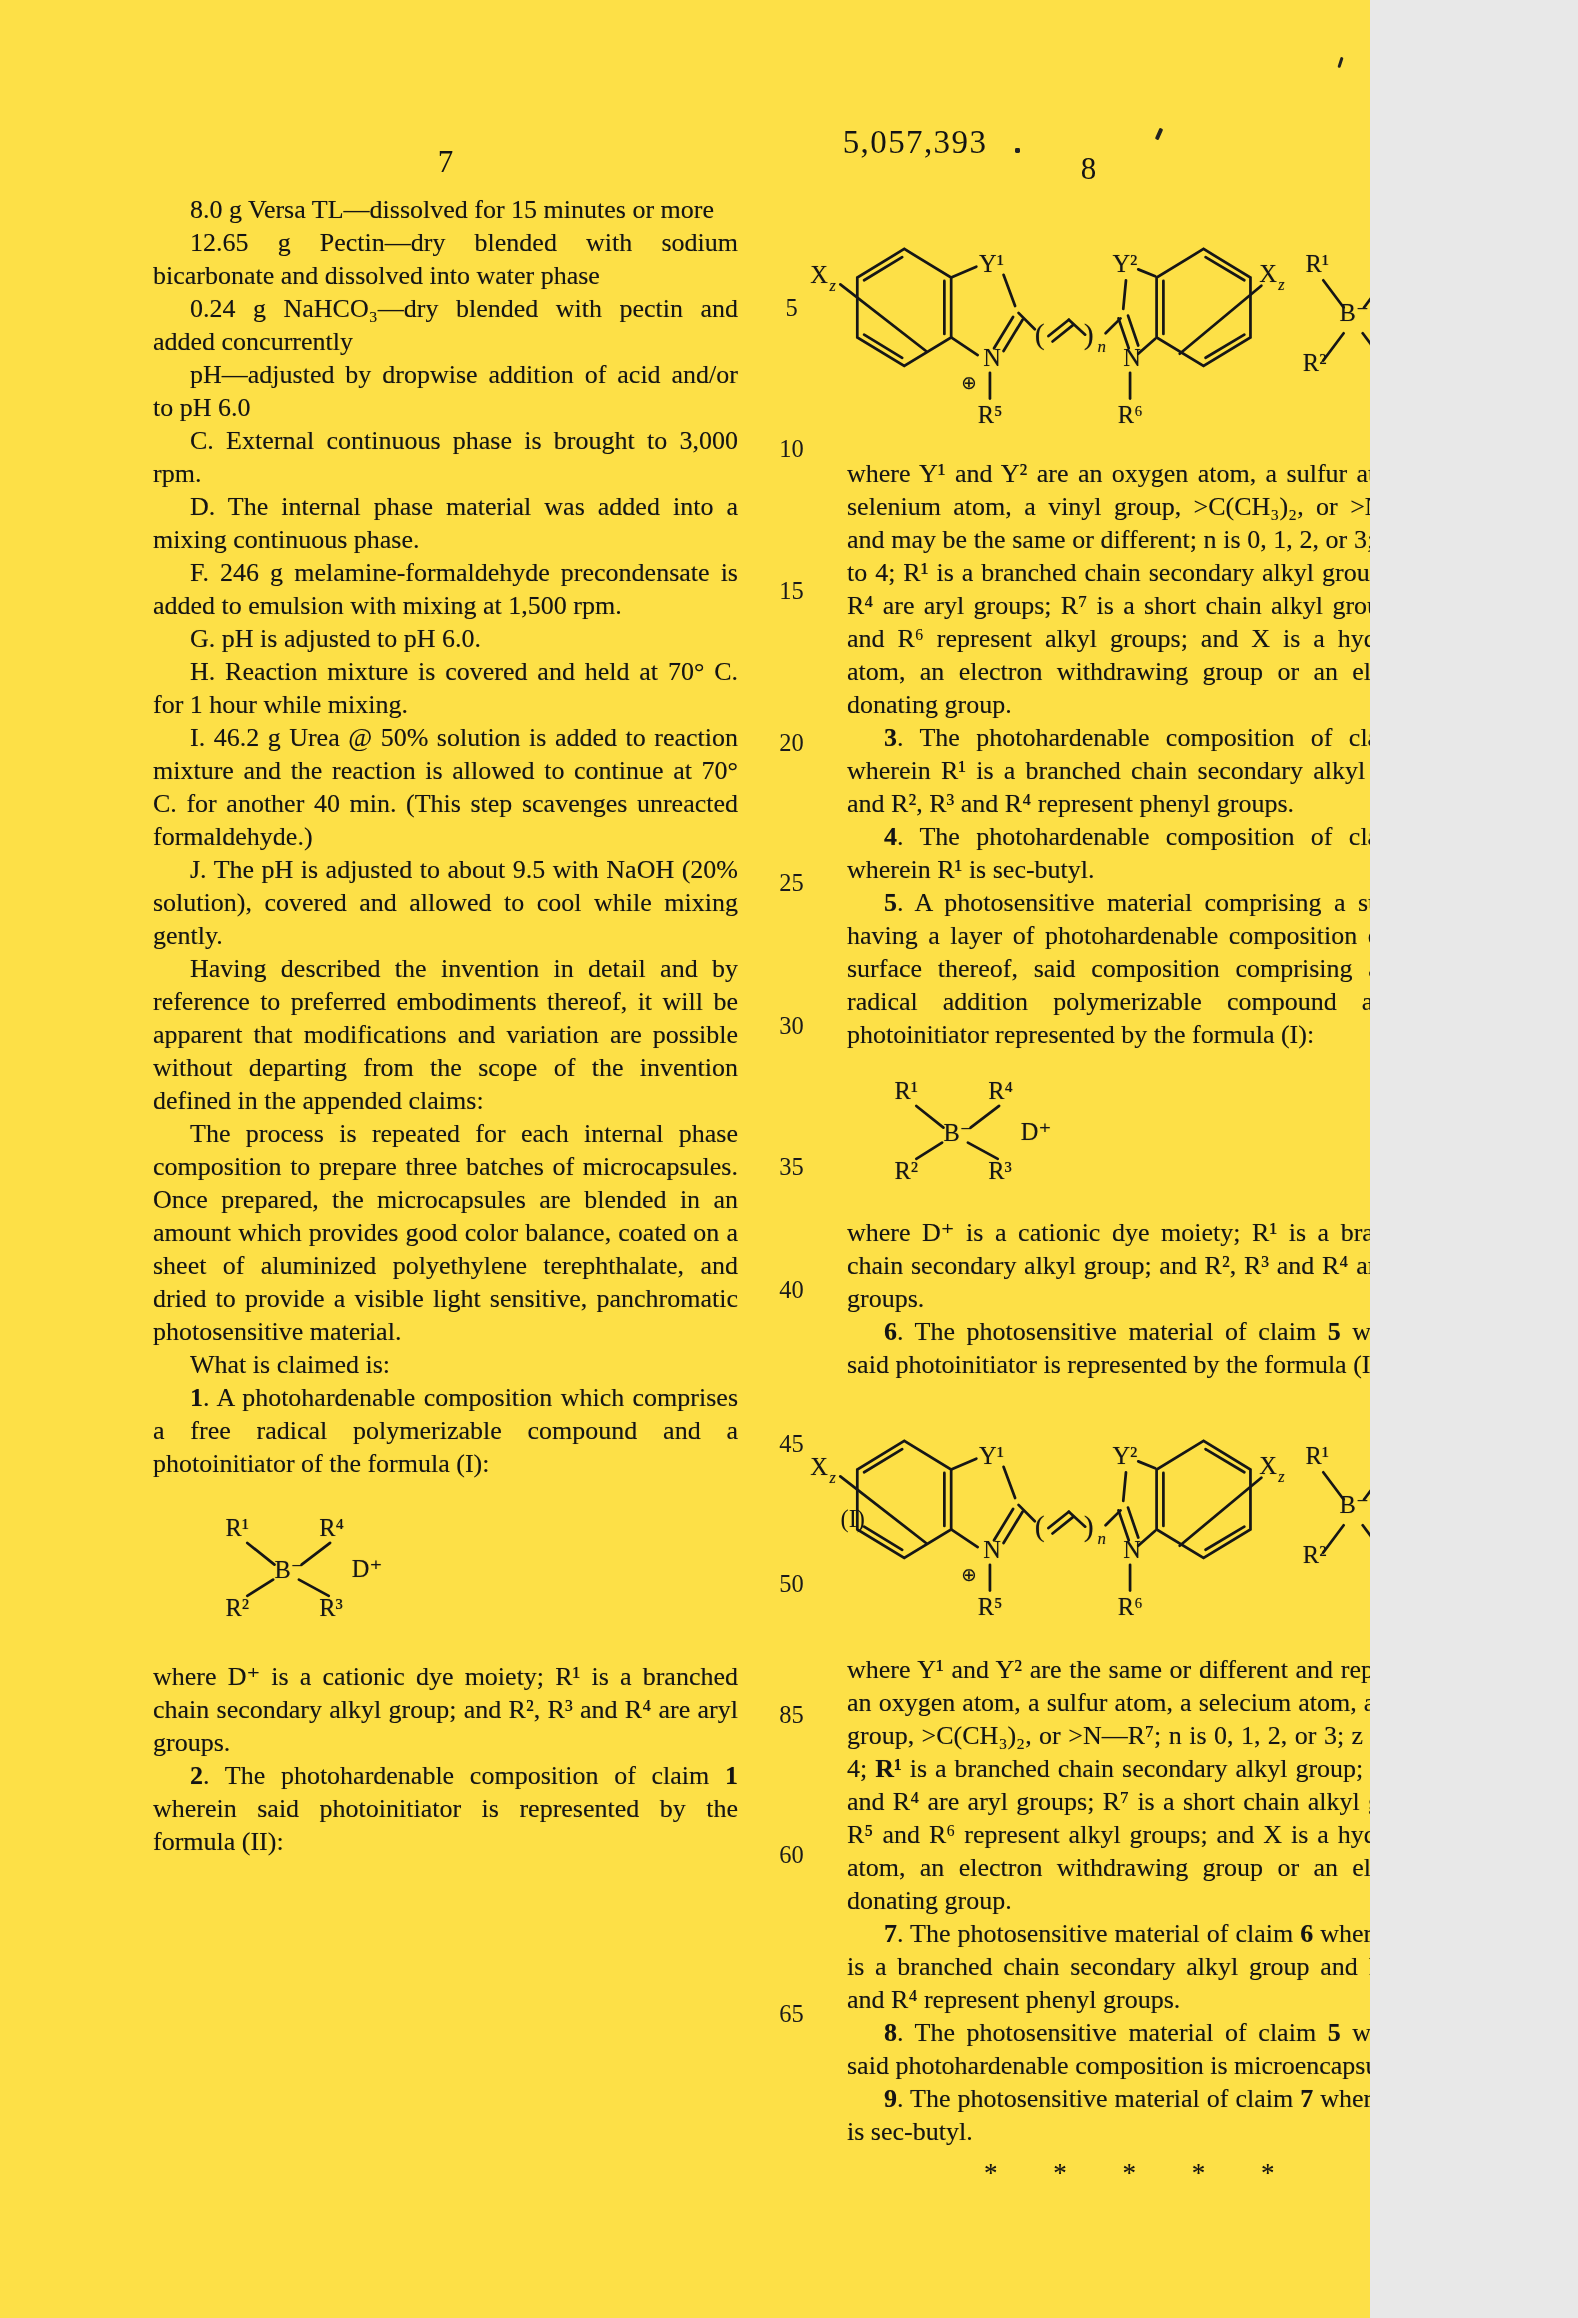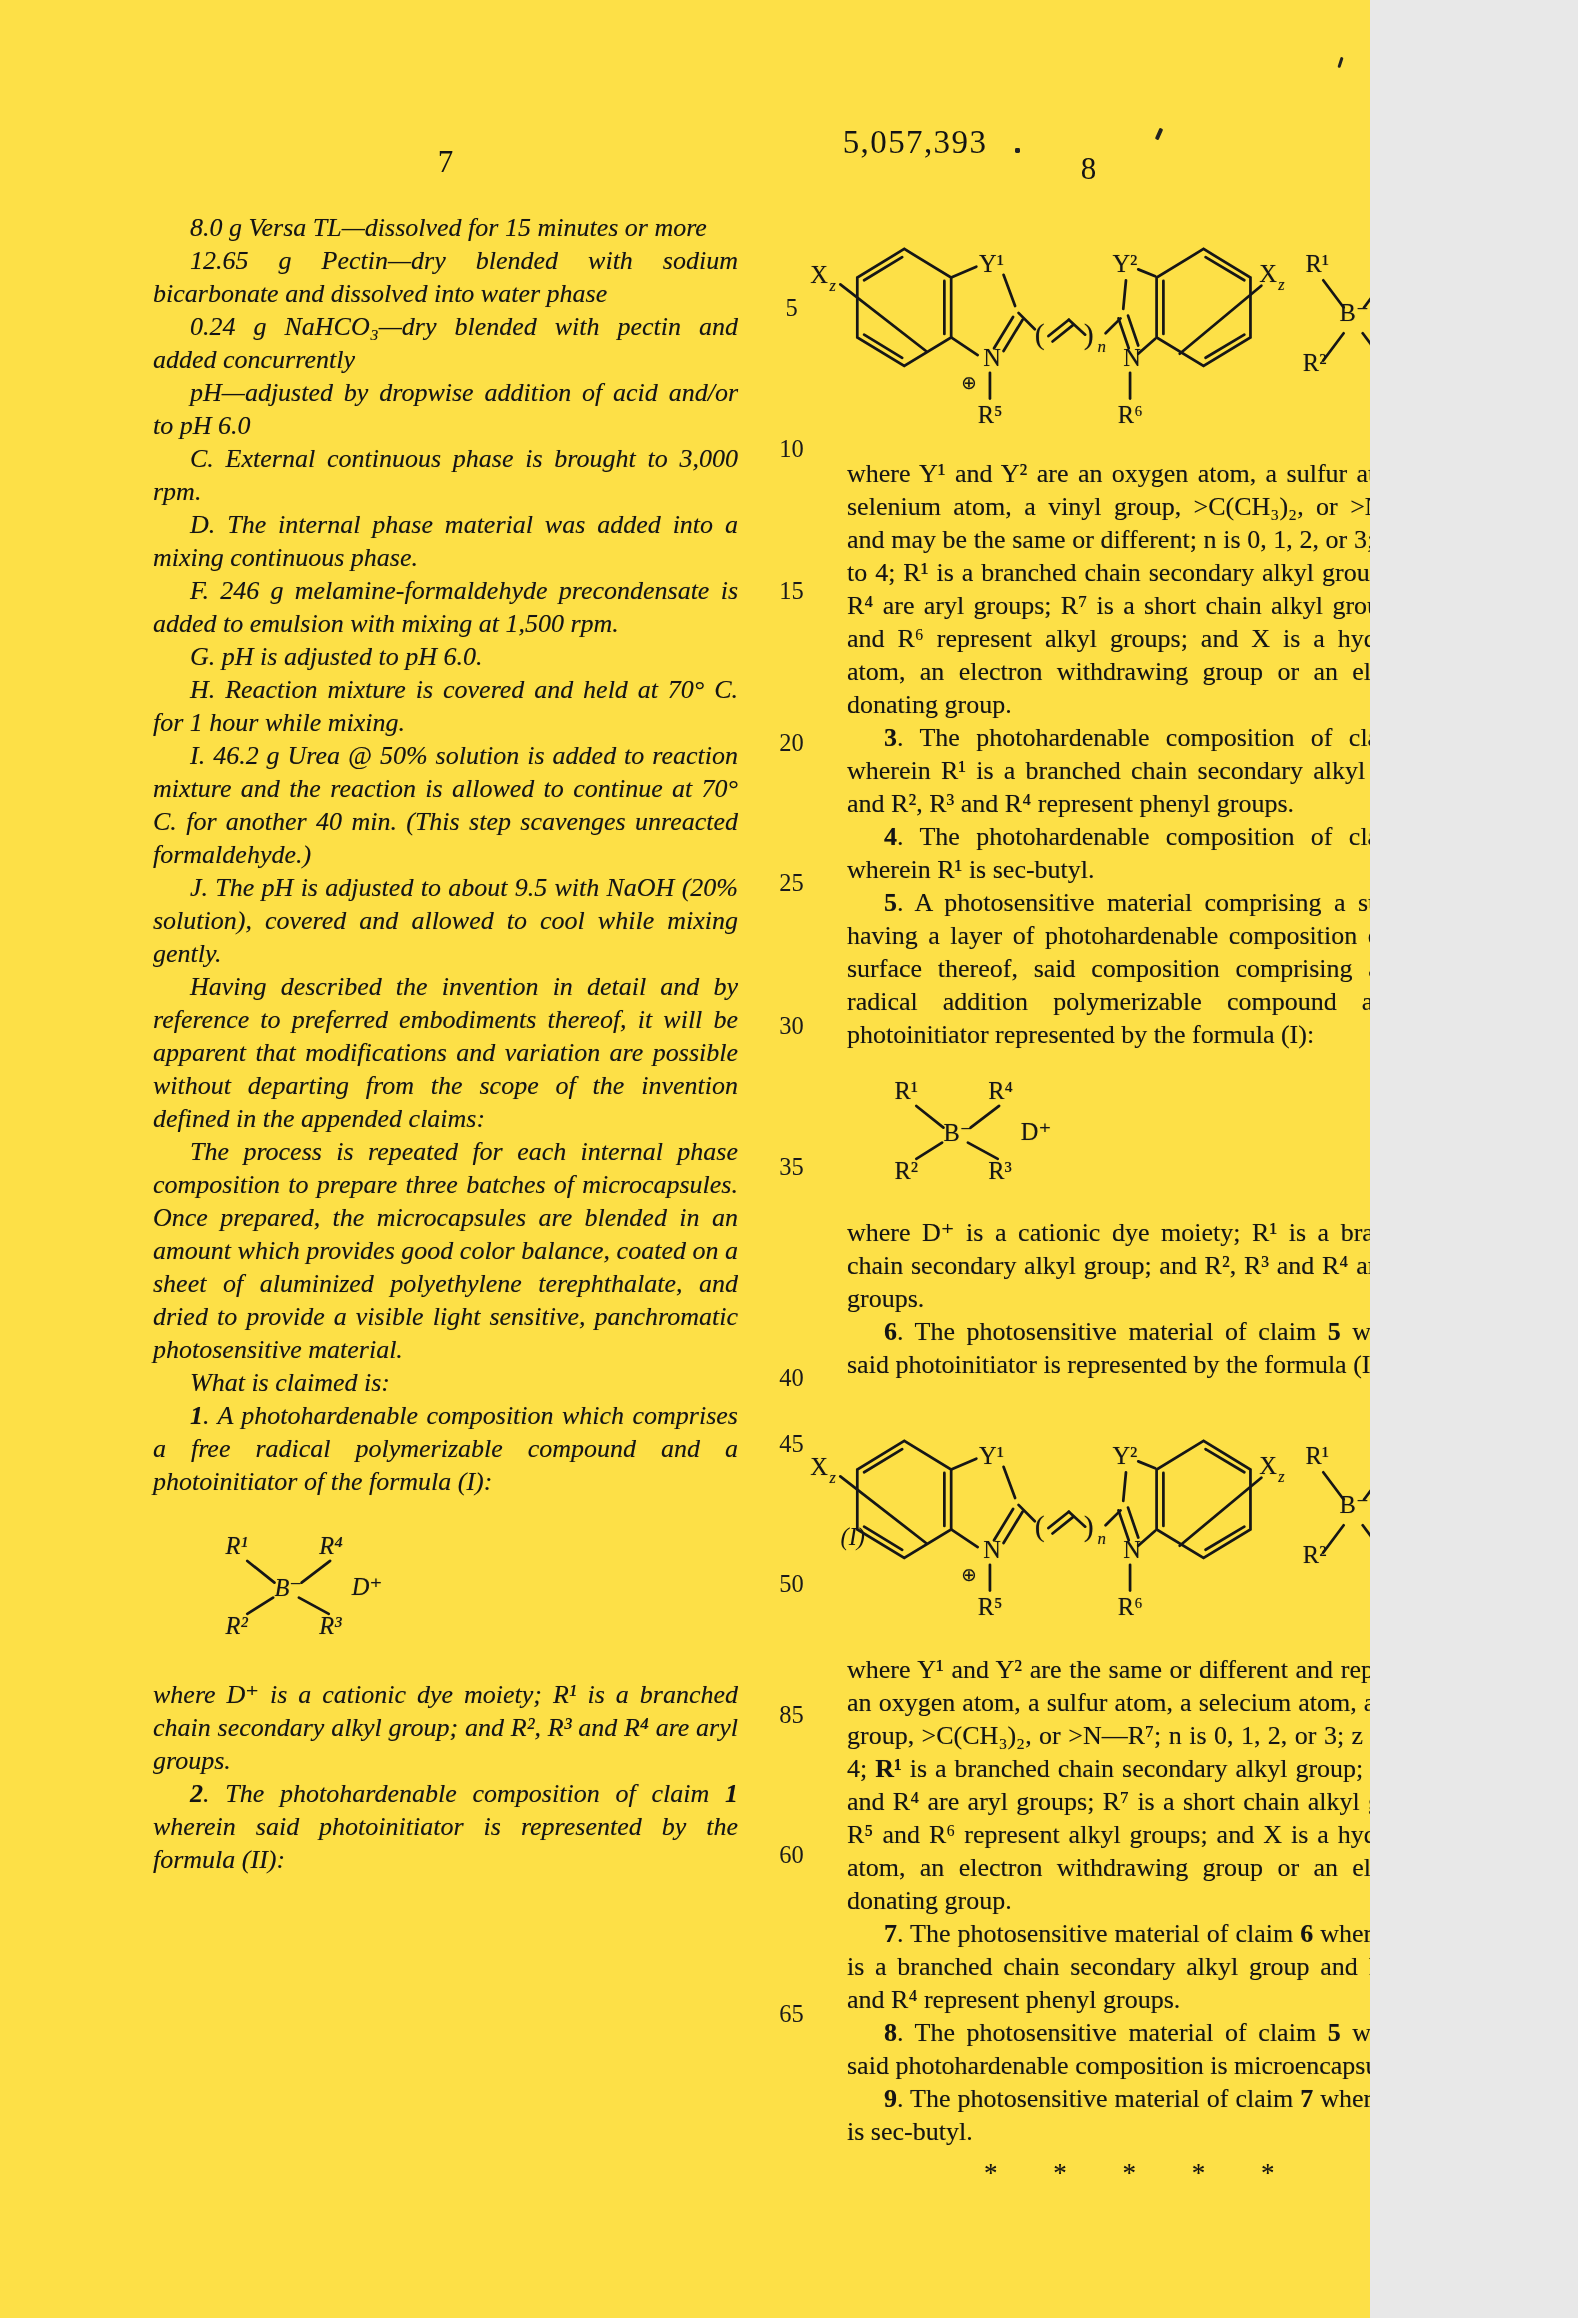--- a/index.html
+++ b/index.html
@@ -25,21 +25,21 @@
   .hdr-col.right{left:1051px; top:151px;}
   .gutter-num{
     position:absolute; left:761px; width:61px;
     font-size:24.5px; text-align:center; color:#1a1a1a;
   }
   .col{
     position:absolute;
     font-size:26px; line-height:33px;
     text-align:justify;
   }
-  .col-left{left:153px; top:211px; width:585px;font-style:italic;}
+  .col-left{left:153px; top:193px; width:585px;}
   .col-right{left:847px; top:201px; width:589px;}
   .col p{margin:0; text-align:justify; text-shadow:0 0 0.7px rgba(10,10,10,.35);}
   .para{text-indent:37px;}
   .noind{text-indent:0;}
   b{font-weight:bold;}
   .formula{position:relative;}
   .f1-left{margin:29px 0 31px 60px; width:184px;}
   .f1-right{margin:20.4px 0 24.5px 35px; width:184px;}
   .f2-top{margin:2.7px 0 17.7px -38px; width:619px;}
   .f2-mid{margin:15px 0 20.4px -38px; width:619px;}
@@ -74,21 +74,21 @@
   <div class="hdr-col right">8</div>
 
   <div>
     <span class="gutter-num" style="top:294px">5</span>
     <span class="gutter-num" style="top:435px">10</span>
     <span class="gutter-num" style="top:577px">15</span>
     <span class="gutter-num" style="top:729px">20</span>
     <span class="gutter-num" style="top:869px">25</span>
     <span class="gutter-num" style="top:1012px">30</span>
     <span class="gutter-num" style="top:1153px">35</span>
-    <span class="gutter-num" style="top:1364px">40</span>
+    <span class="gutter-num" style="top:1276px">40</span>
     <span class="gutter-num" style="top:1430px">45</span>
     <span class="gutter-num" style="top:1570px">50</span>
     <span class="gutter-num" style="top:1701px">85</span>
     <span class="gutter-num" style="top:1841px">60</span>
     <span class="gutter-num" style="top:2000px">65</span>
   </div>
 
   <div class="col col-left">
     <p class="para">8.0 g Versa TL—dissolved for 15 minutes or more</p>
     <p class="para">12.65 g Pectin—dry blended with sodium bicarbonate and dissolved into water phase</p>

